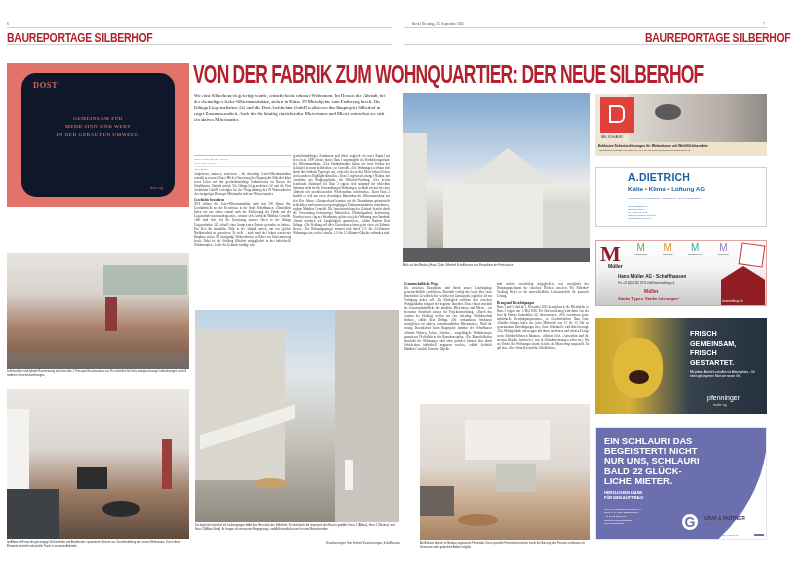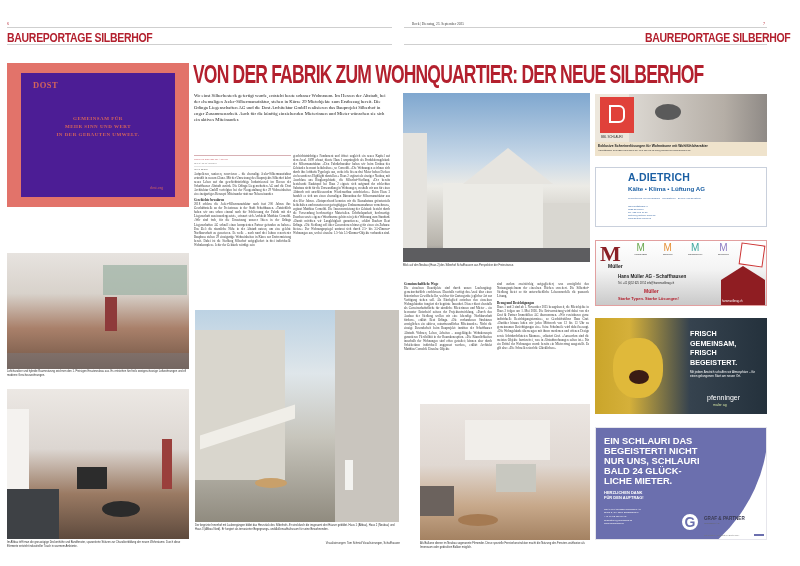--- a/index.html
+++ b/index.html
@@ -19,21 +19,21 @@
 
   .lead { font-size: 4.7px; line-height: 5.9px; color: #222; }
   .body-text { font-size: 3.1px; line-height: 4.05px; color: #333; text-align: justify; }
   .subhead { font-weight: bold; font-size: 3.3px; color: #222; }
   .kicker { font-size: 2.9px; color: #b3202e; letter-spacing: 0.2px; }
   .kicker-sub { font-size: 2.9px; color: #555; }
   .caption { font-family: "Liberation Sans", sans-serif; font-size: 2.7px; line-height: 3.6px; color: #333; }
 
   
   .dost-ad { background: #e2736a; }
-  .dost-inner { background: #4c1d95; position: absolute; left: 14px; top: 10px; right: 14px; bottom: 10px; }
+  .dost-inner { background: #0f172a; position: absolute; left: 14px; top: 10px; right: 14px; bottom: 10px; border-radius: 15px; }
   .dost-logo { font-weight: bold; color: #d4645b; font-size: 8.5px; letter-spacing: 0.5px; }
   .dost-tag { color: #d4645b; font-size: 5px; line-height: 8px; letter-spacing: 0.5px; text-align: center; font-weight: bold; }
   .dost-url { color: #d4645b; font-size: 4px; }
 
   
   .photo { overflow: hidden; }
   .loft { background: linear-gradient(180deg, #e7e3df 0%, #d8d2cb 35%, #a9806a 65%, #6f5444 100%); }
   .apartment { background: linear-gradient(180deg, #ece8e4 0%, #dcd6d1 40%, #9a7a63 70%, #5e4a3d 100%); }
   .courtyard { background: linear-gradient(180deg, #bcd2e3 0%, #dfe6ea 30%, #c7c5bc 60%, #908b7f 100%); }
   .building { background: linear-gradient(180deg, #7fa7cf 0%, #c9d9e8 40%, #ecebe6 55%, #b6b2aa 90%, #6f6f70 100%); }
@@ -210,34 +210,34 @@
   <div class="abs" style="left:126px;top:59px;font-family:'Liberation Sans',sans-serif;font-size:2.6px;color:#fff;">hansmuellerag.ch</div>
 </div>
 
 <div class="ad pfenninger" style="left:595px;top:318px;width:172px;height:96px;">
   <div class="abs" style="left:18px;top:20px;width:50px;height:60px;border-radius:45%;background:#e0b93a;"></div>
   <div class="abs" style="left:34px;top:52px;width:20px;height:14px;border-radius:50%;background:#3a1c14;"></div>
   <div class="abs" style="left:95px;top:11px;font-family:'Liberation Sans',sans-serif;font-weight:bold;font-size:7.2px;line-height:9.6px;color:#ffffff;">
     <div>FRISCH</div>
     <div>GEMEINSAM,</div>
     <div>FRISCH</div>
-    <div>BEGEISTERT.</div>
+    <div>GESTARTET.</div>
   </div>
   <div class="abs" style="left:95px;top:52px;width:72px;font-family:'Liberation Sans',sans-serif;font-size:3px;line-height:4px;color:#ffffff;">Mit jedem Anstrich schaffen wir Atmosphäre – für einen gelungenen Start am neuen Ort.</div>
   <div class="abs" style="left:112px;top:76px;font-family:'Liberation Sans',sans-serif;font-size:7px;color:#ffffff;">pfenninger</div>
   <div class="abs" style="left:118px;top:85px;font-family:'Liberation Sans',sans-serif;font-size:3.5px;color:#cfe0a0;">maler ag</div>
 </div>
 
 <div class="ad graf" style="left:595px;top:427px;width:172px;height:113px;border:1px solid #e6e6ec;">
   <div class="abs graf-arc" style="left:0;top:0;width:172px;height:113px;clip-path:ellipse(100% 140% at 0% 0%);"></div>
   <div class="abs graf-head" style="left:8px;top:8px;">
     <div>EIN SCHLAURI DAS</div>
     <div>BEGEISTERT! NICHT</div>
     <div>NUR UNS, SCHLAURI</div>
-    <div>BALD 24 GLÜCK-</div>
+    <div>BALD 22 GLÜCK-</div>
     <div>LICHE MIETER.</div>
   </div>
   <div class="abs graf-thanks" style="left:8px;top:62px;">
     <div>HERZLICHEN DANK</div>
     <div>FÜR DEN AUFTRAG!</div>
   </div>
   <div class="abs" style="left:8px;top:80px;font-family:'Liberation Sans',sans-serif;font-size:2.4px;line-height:3.2px;color:#ffffff;">
     <div>GRAF &amp; PARTNER Immobilien AG</div>
     <div>Spina 3, CH-8200 Schaffhausen</div>
     <div style="margin-top:1px;">+41 (0) 52 620 18 65</div>

